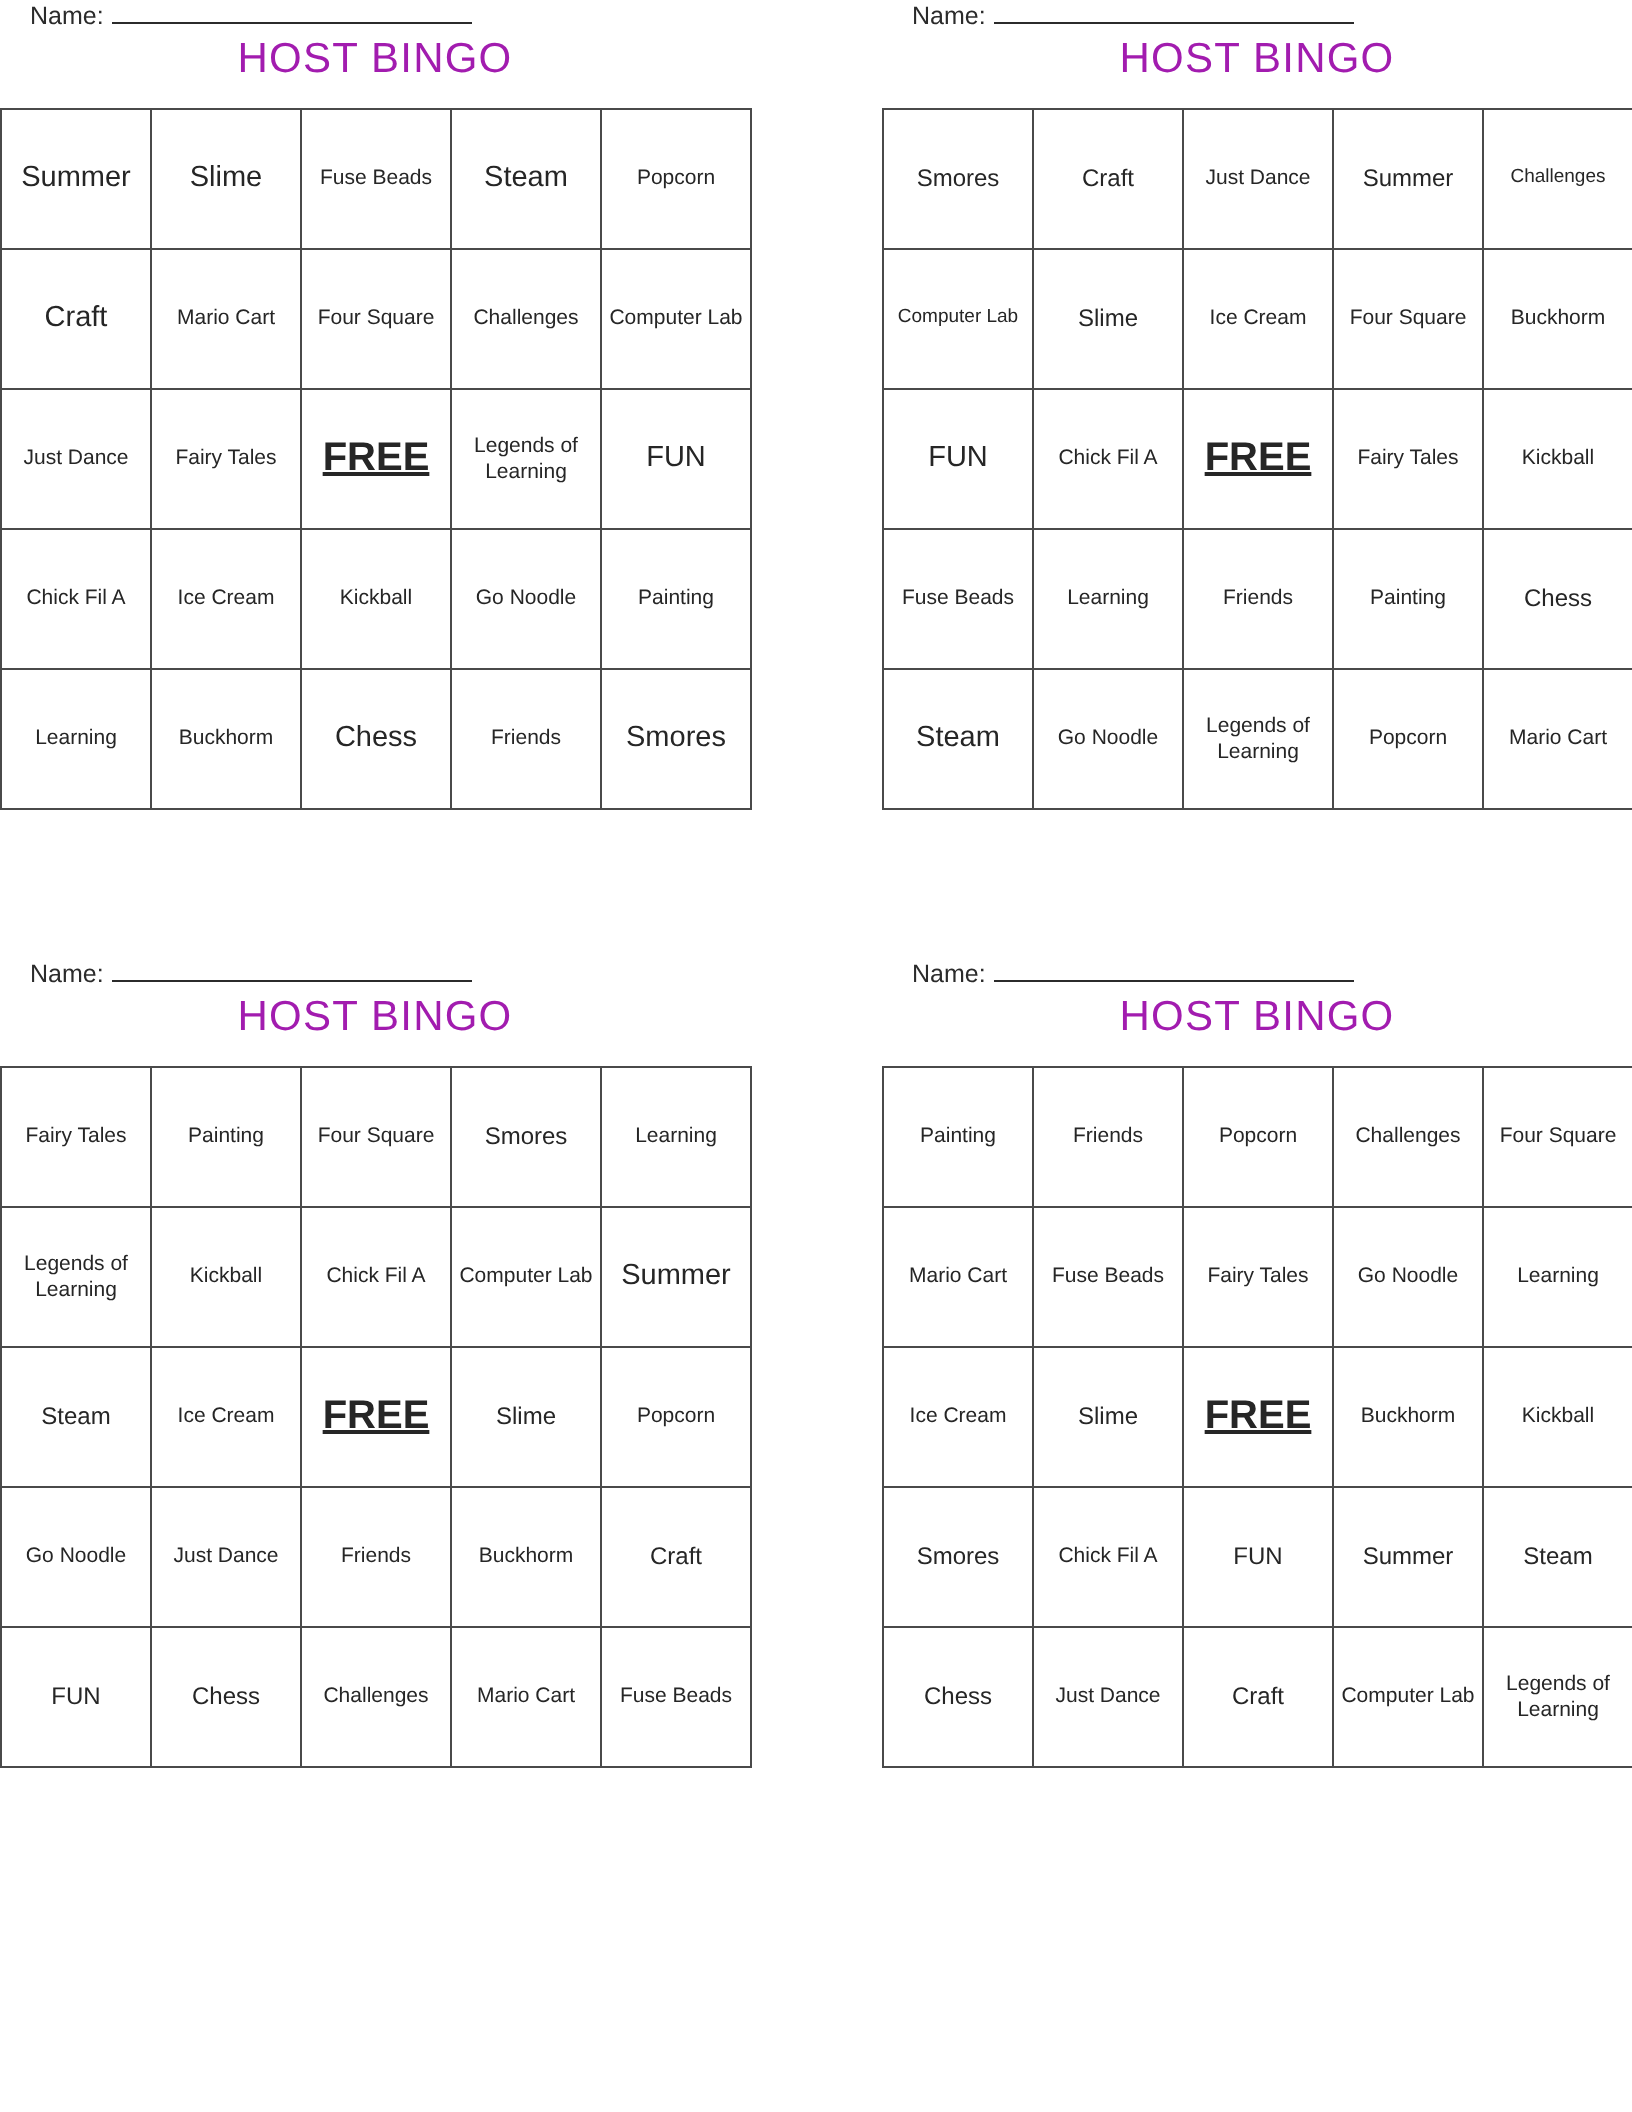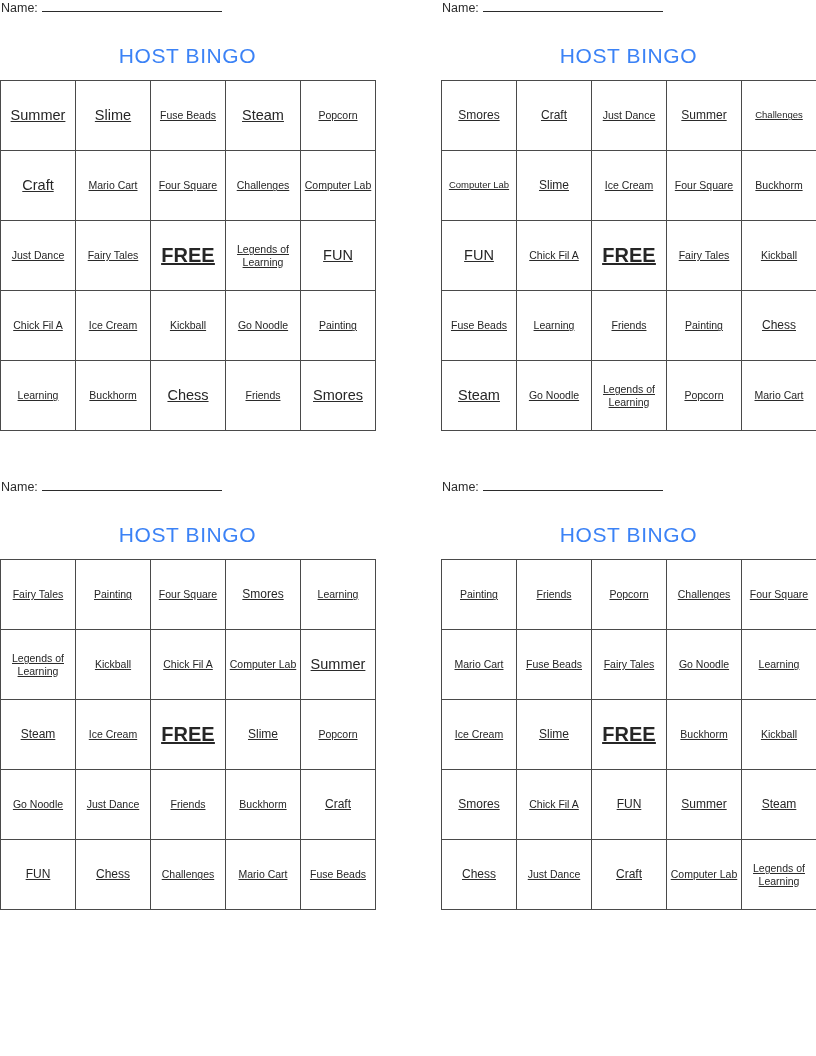--- a/index.html
+++ b/index.html
@@ -25,46 +25,44 @@
   }
   .card {
     width: 375px;
   }
   .name-line {
     display: flex;
     align-items: baseline;
     font-size: 12.5px;
     color: #2b2b2b;
     height: 18px;
-    padding-left: 1px;
+    padding-left: 15px;
   }
   .name-label {
     white-space: nowrap;
   }
   .name-rule {
     display: inline-block;
     border-bottom: 1px solid #2b2b2b;
     width: 180px;
     margin-left: 4px;
     height: 12px;
   }
   .card-title {
     text-align: center;
     font-size: 21px;
     letter-spacing: 0.6px;
     font-weight: normal;
-    color: #3b82f6;
-    margin-top: 26px;
+    color: #a21caf;
     margin-bottom: 12px;
   }
   table.bingo {
     border-collapse: collapse;
     width: 375px;
     table-layout: fixed;
-    text-decoration: underline;
   }
   table.bingo td {
     border: 1px solid #4a4a4a;
     width: 75px;
     height: 70px;
     text-align: center;
     vertical-align: middle;
     padding: 2px 3px;
     line-height: 1.15;
     color: #262626;

